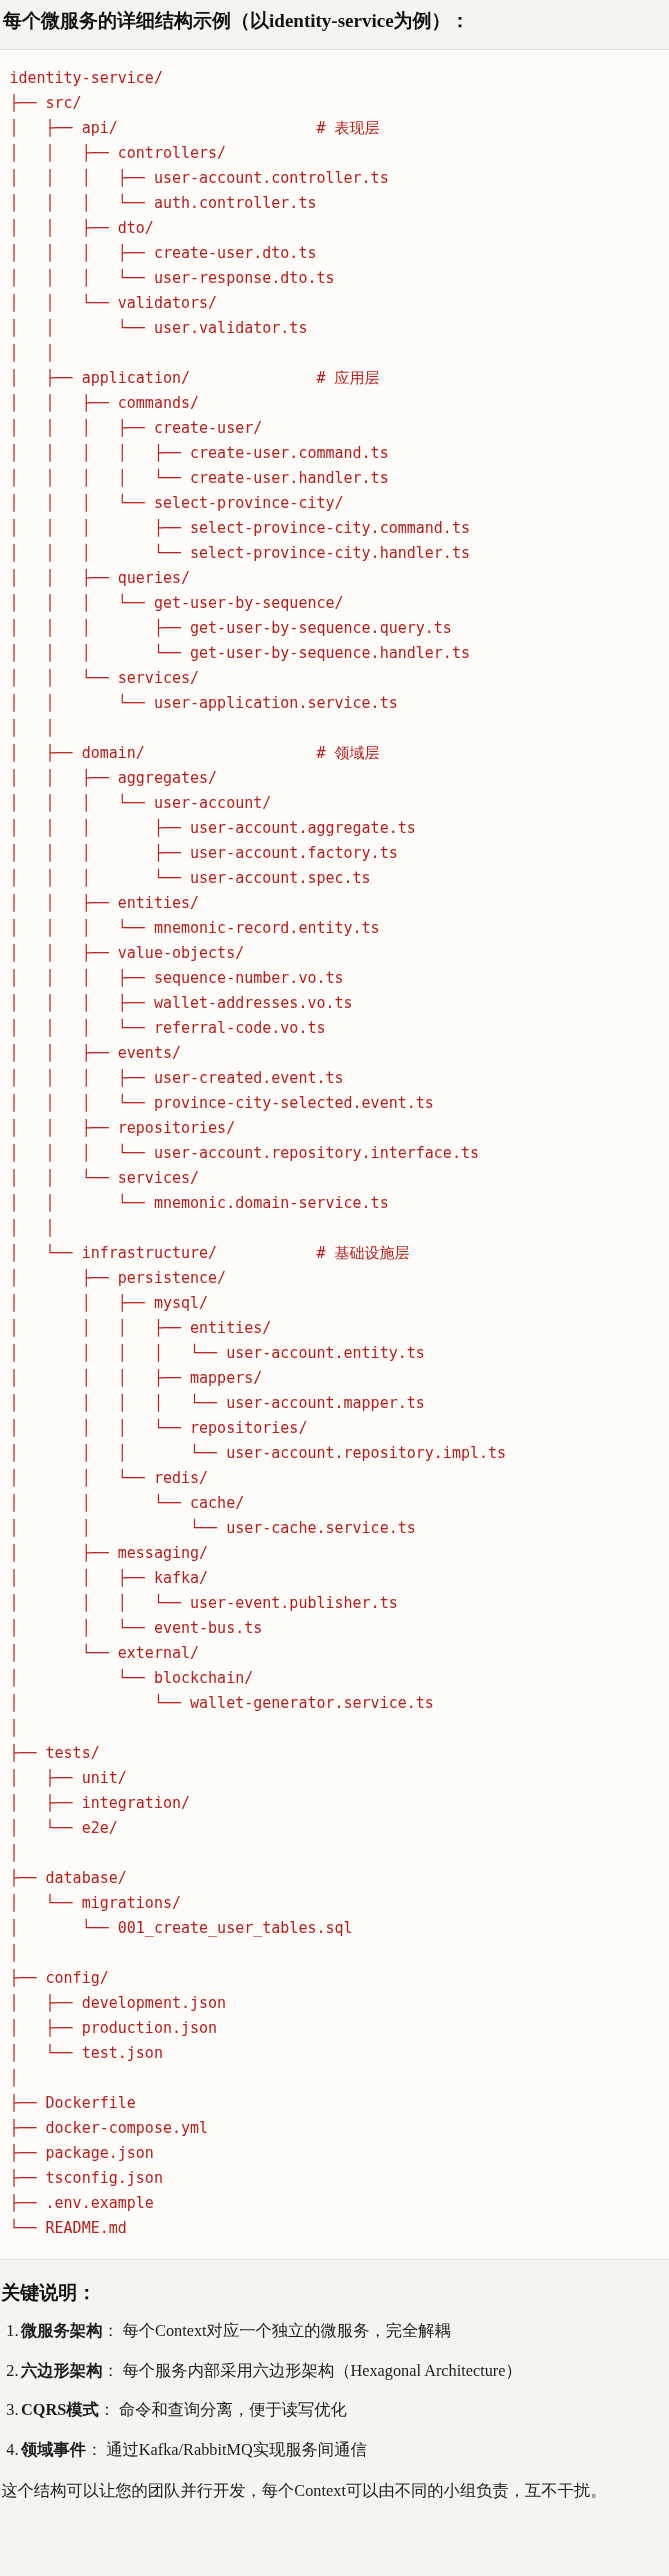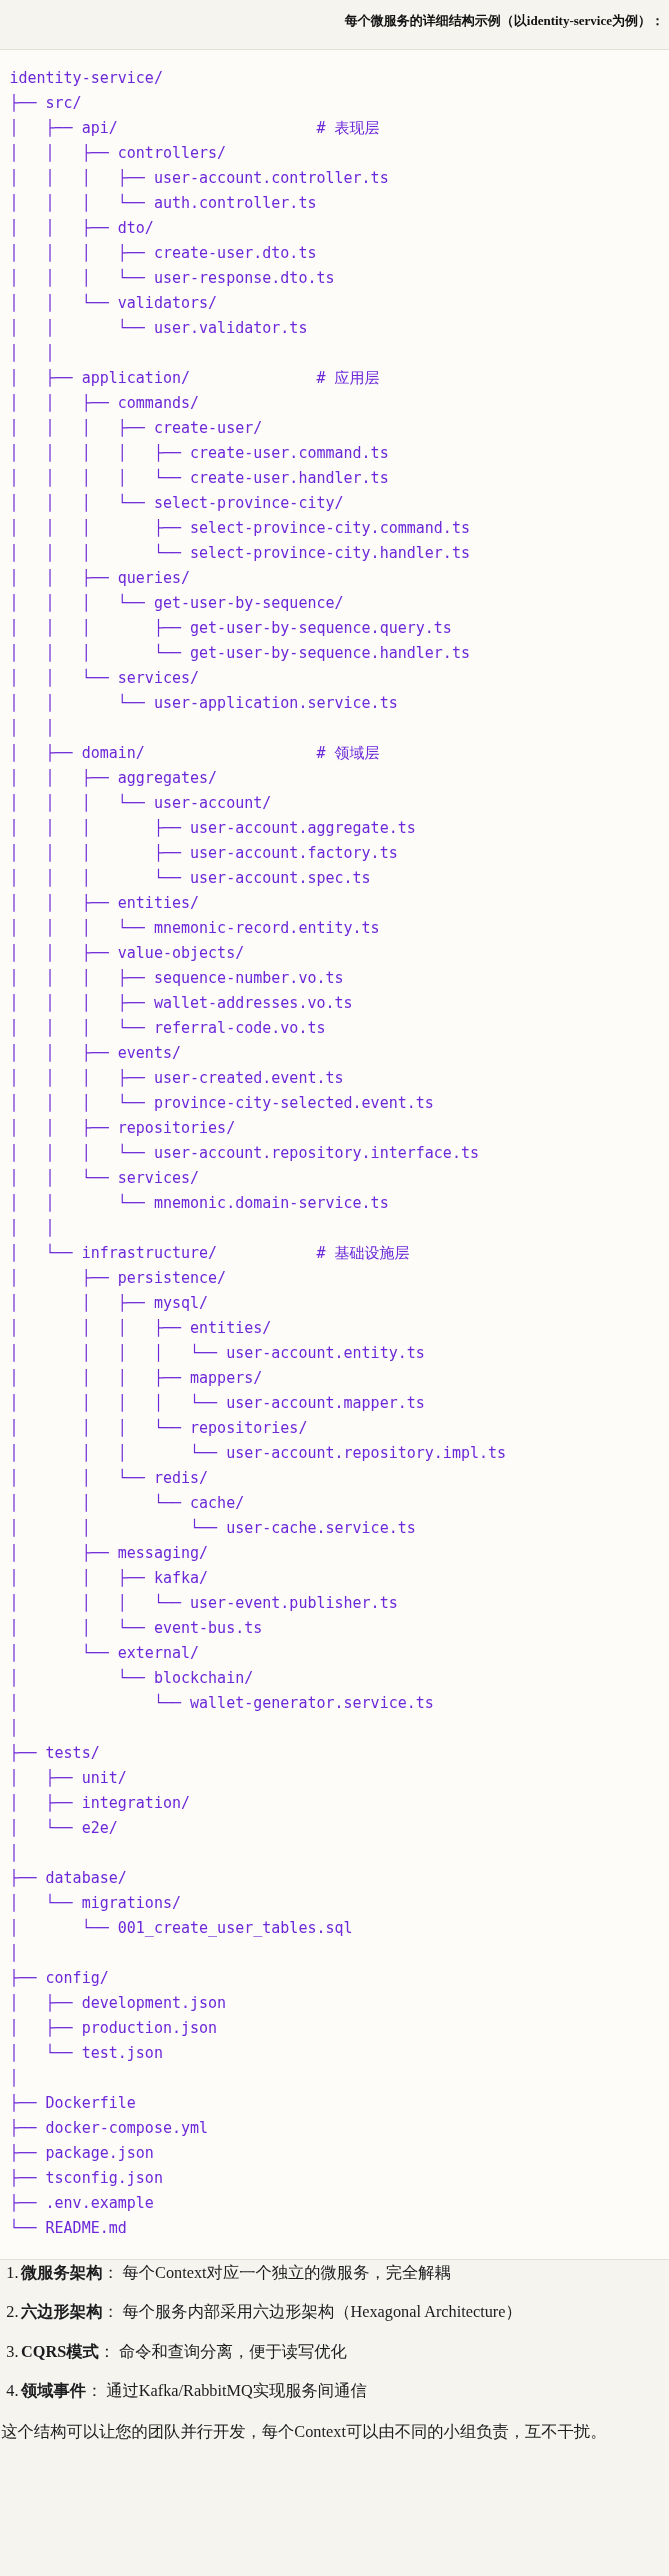--- a/index.html
+++ b/index.html
@@ -7,40 +7,39 @@
     padding: 0;
     background: #f5f4ef;
     color: #17181a;
     font-family: "Liberation Serif", serif;
   }
   body { width: 669px; }
 
   .doc-title {
     margin: 0;
     padding: 7.5px 5px 16.3px 3.1px;
-    font-size: 13px;
+    font-size: 19px;
     line-height: 25px;
     font-weight: 700;
     color: #111111;
-    text-align: right;
   }
 
   .codeblock {
     background: #fdfcf8;
     border-top: 0.6px solid #e3e0d7;
     border-bottom: 0.6px solid #e3e0d7;
     padding: 16.3px 6.3px 17.5px 9.4px;
     overflow: hidden;
   }
   .codeblock pre {
     margin: 0;
     font-family: "DejaVu Sans Mono", monospace;
     font-size: 15px;
     line-height: 25px;
-    color: #6d28d9;
+    color: #b91c1c;
     white-space: pre;
   }
 
   .notes { padding: 0 5px 12.5px 1.3px; }
 
   .notes-heading {
     margin: 22.5px 0 17.5px 0;
     font-size: 19px;
     line-height: 22.5px;
     font-weight: 700;
@@ -154,20 +153,21 @@
 │
 ├── Dockerfile
 ├── docker-compose.yml
 ├── package.json
 ├── tsconfig.json
 ├── .env.example
 └── README.md</pre>
 </section>
 
 <section class="notes">
+  <h2 class="notes-heading">关键说明：</h2>
 
   <div class="note-item">
     <span class="num">1.</span><span class="label">微服务架构</span><span class="sep">：</span><span class="text">每个Context对应一个独立的微服务，完全解耦</span>
   </div>
 
   <div class="note-item">
     <span class="num">2.</span><span class="label">六边形架构</span><span class="sep">：</span><span class="text">每个服务内部采用六边形架构（Hexagonal Architecture）</span>
   </div>
 
   <div class="note-item">

